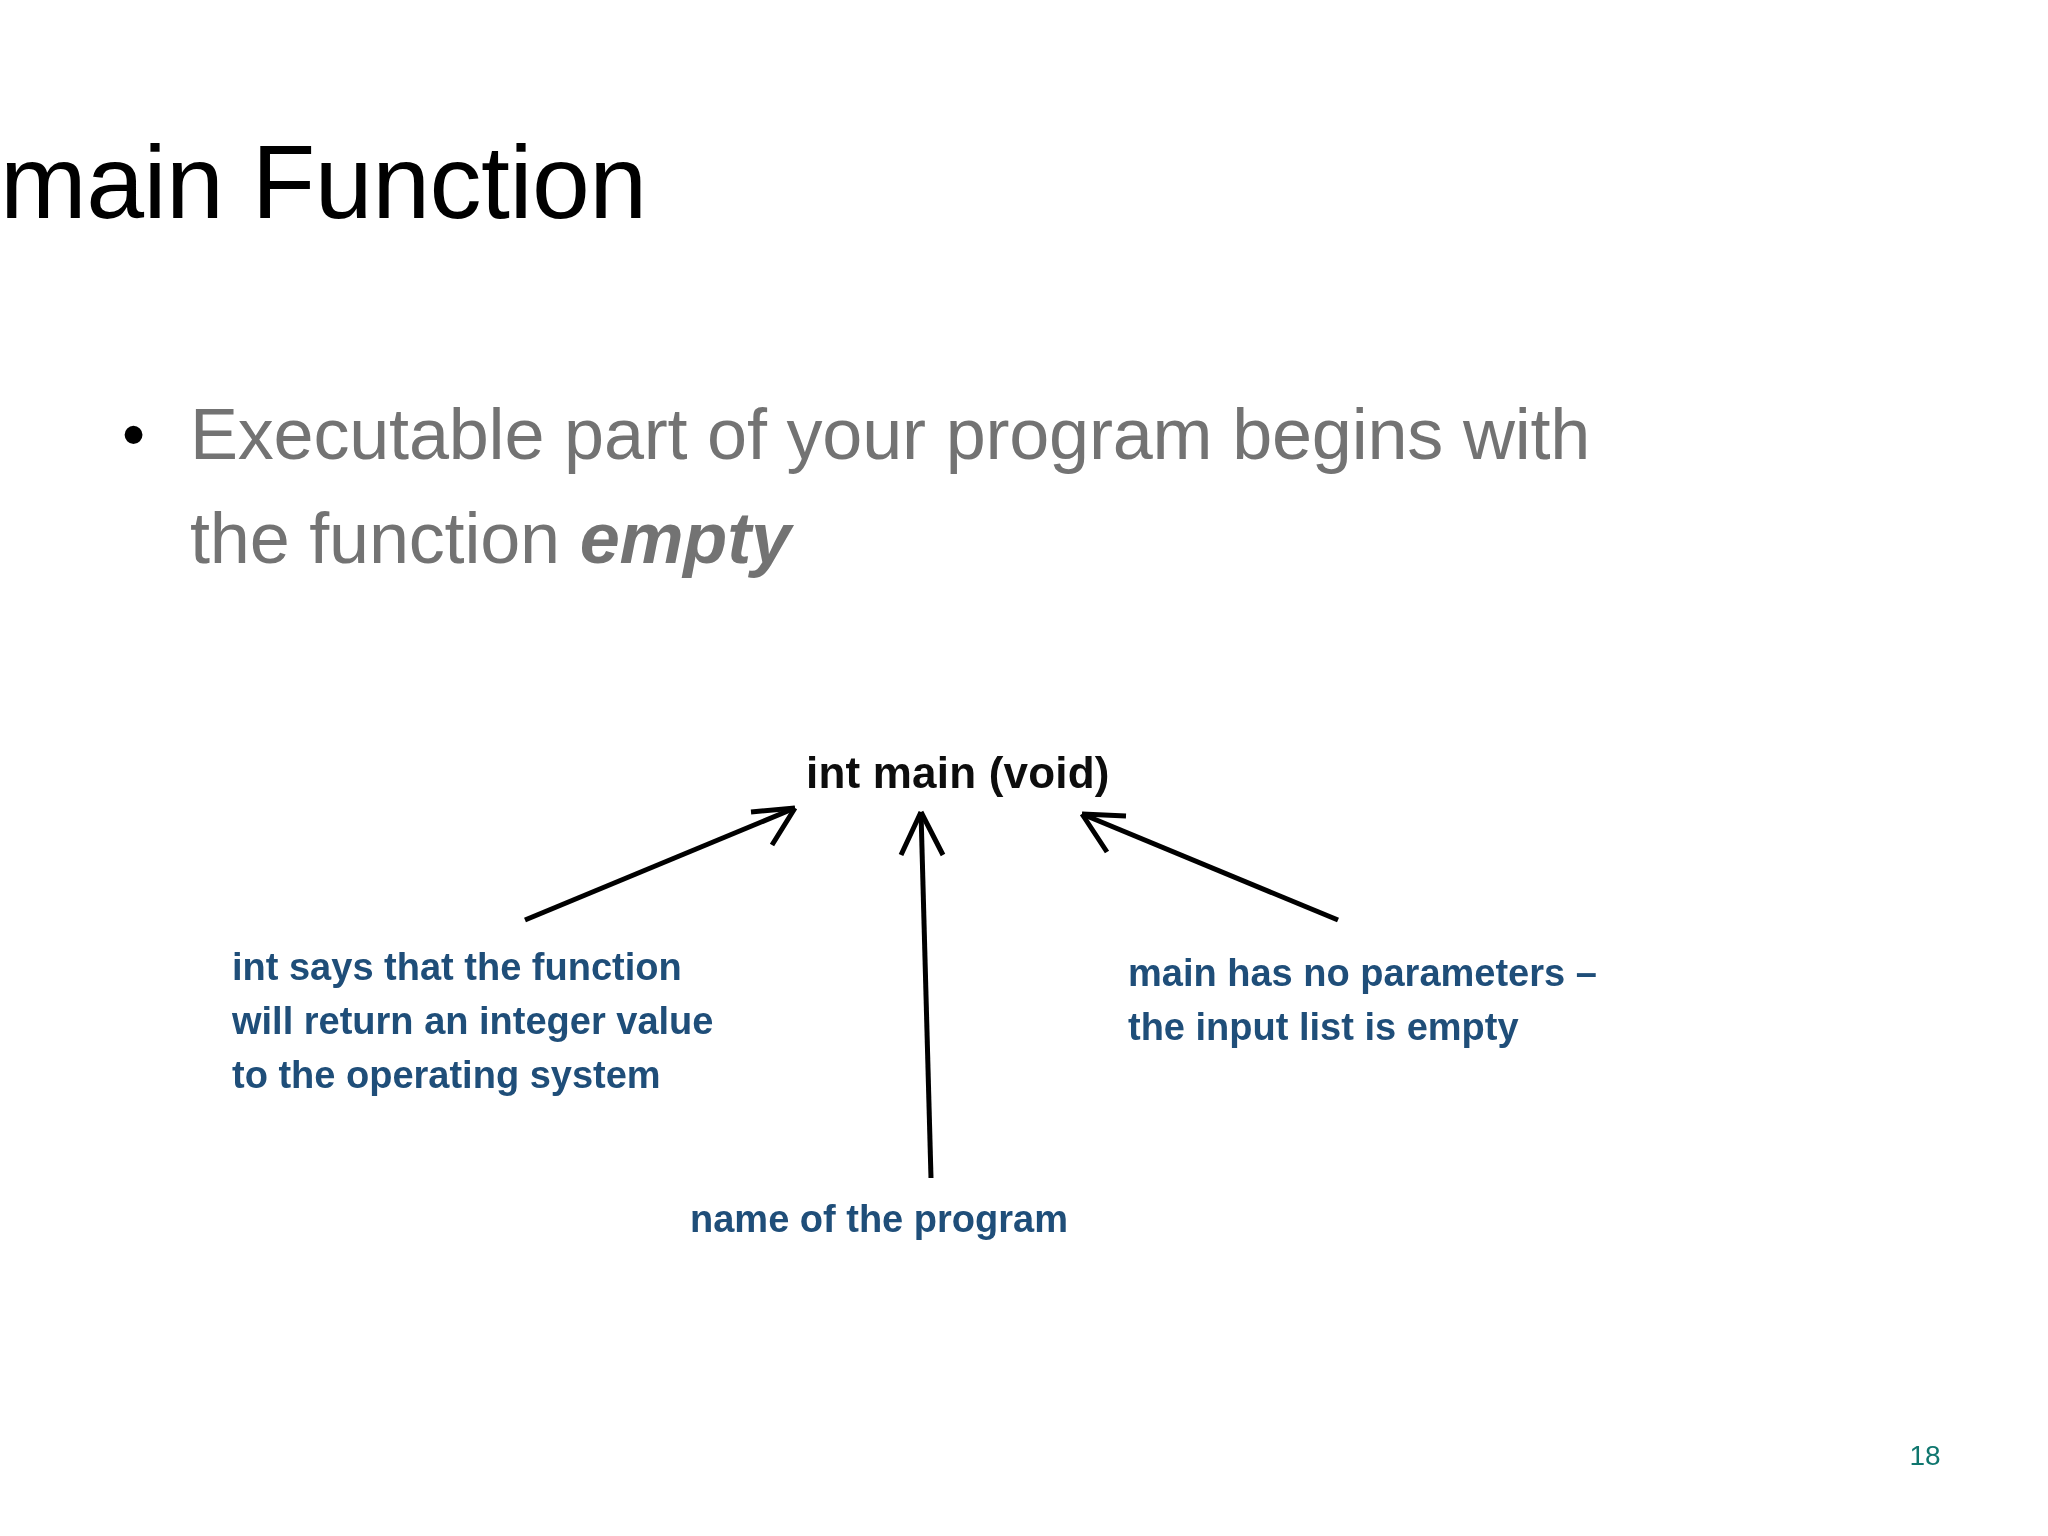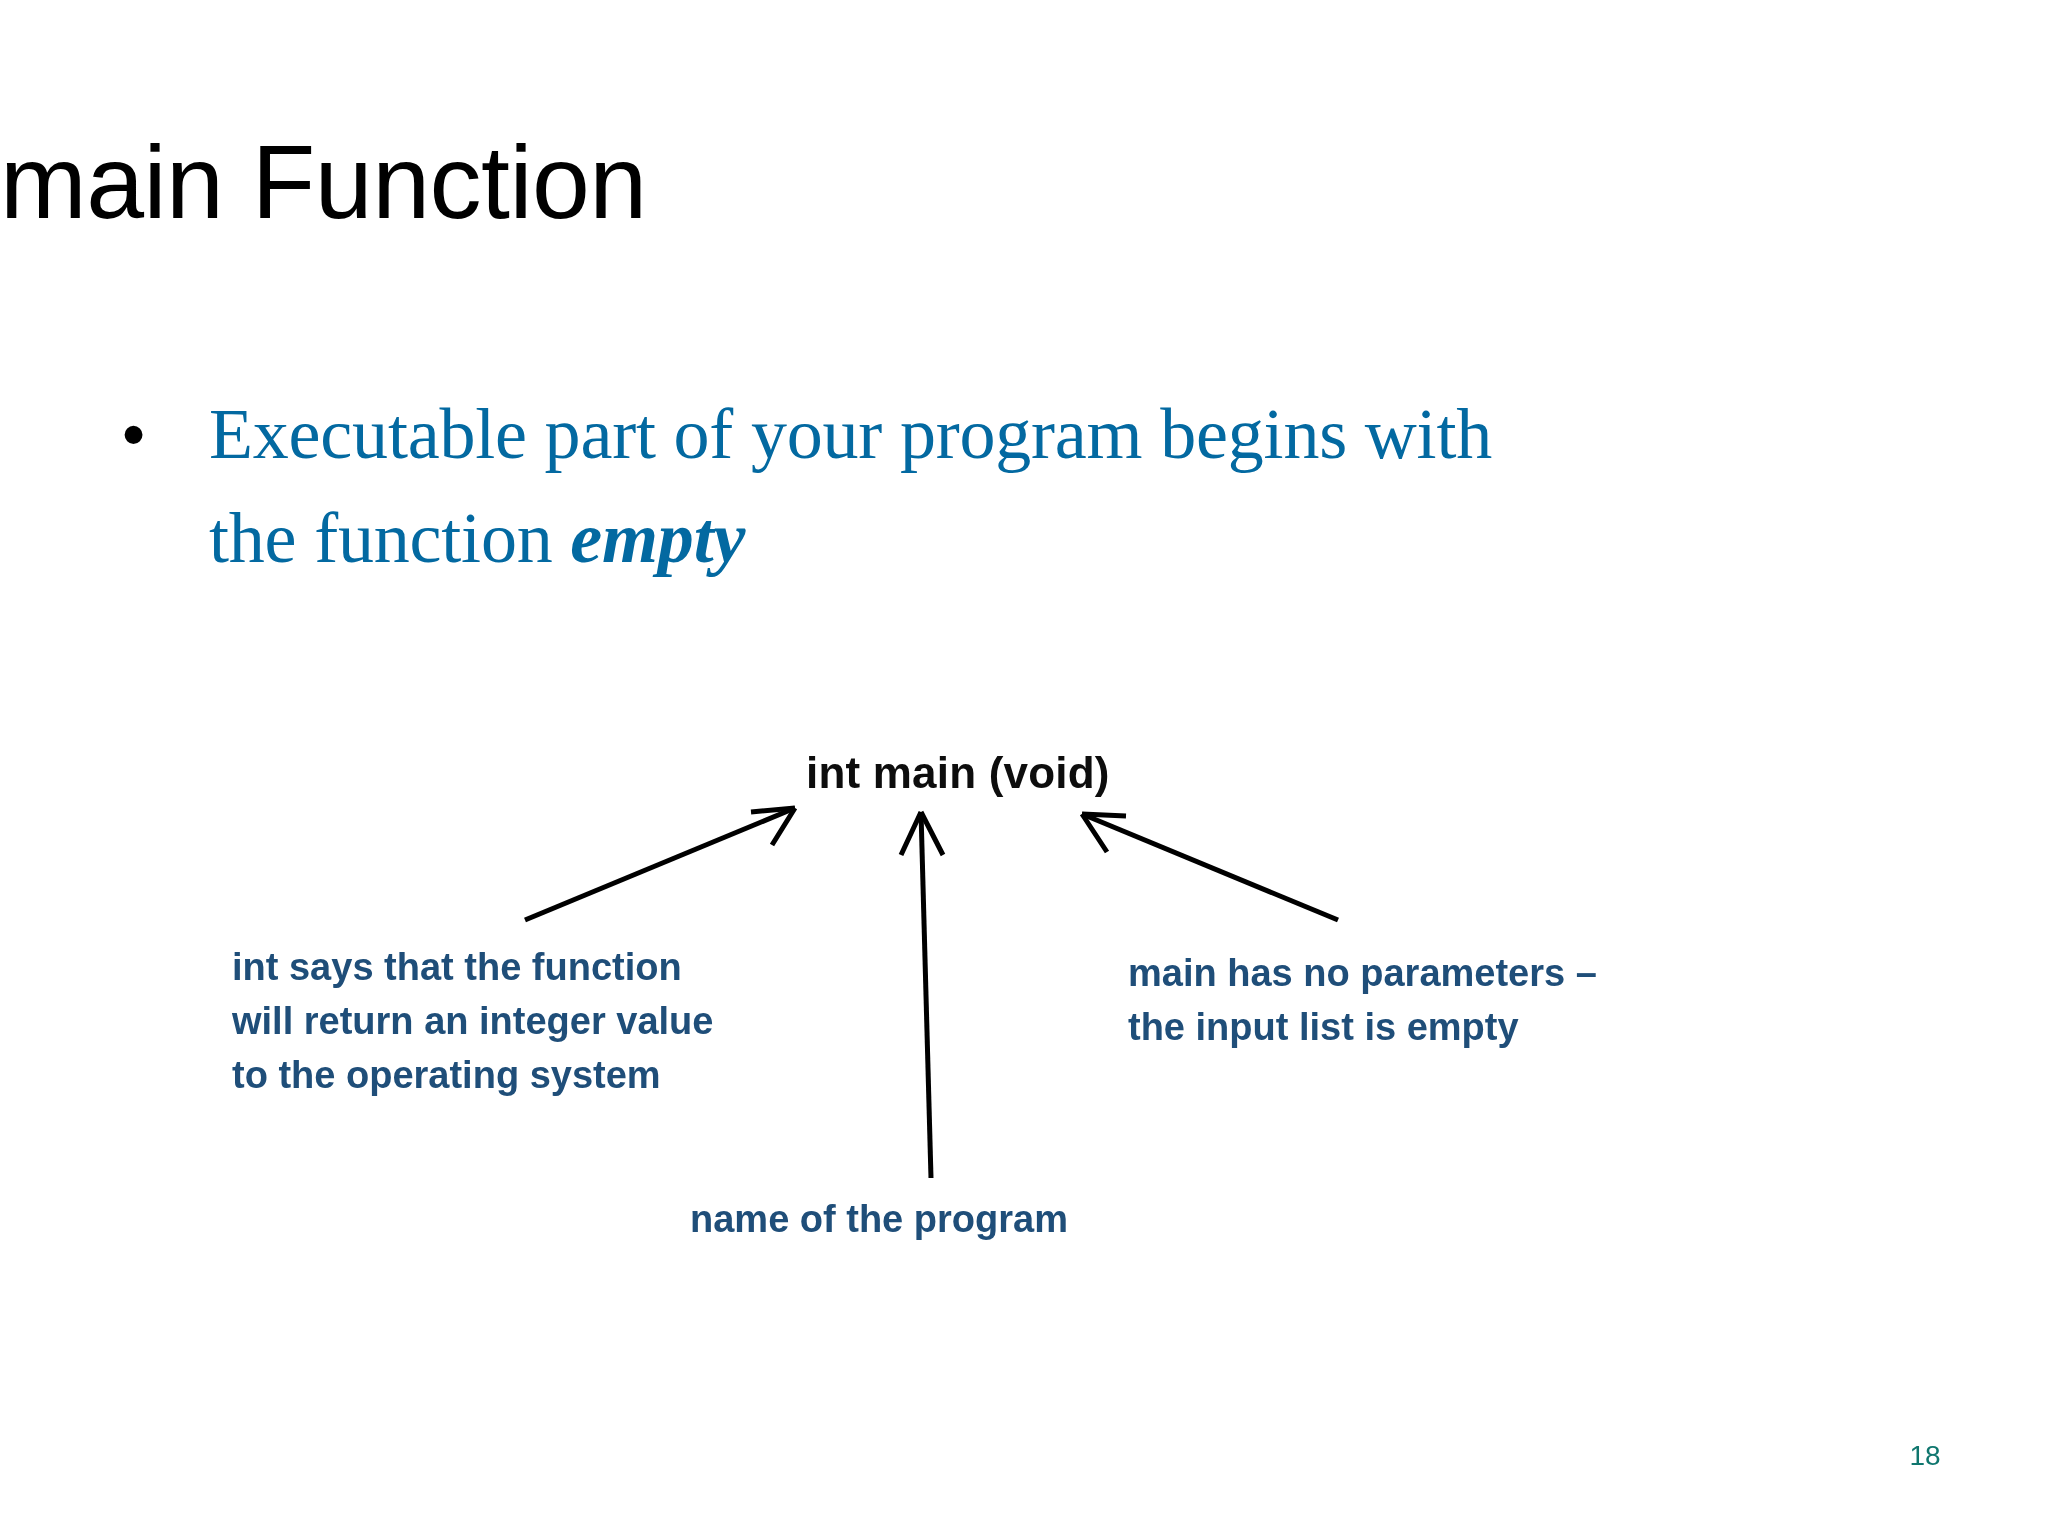--- a/index.html
+++ b/index.html
@@ -50,27 +50,26 @@
     width: 78px;
     font-size: 66px;
     line-height: 104px;
     color: #000000;
     text-align: left;
     padding-left: 10px;
     box-sizing: border-box;
   }
   .bullet-text {
     flex: 1 1 auto;
-    font-family: Liberation Serif, serif;
+    font-family: Liberation Sans, sans-serif;
     font-size: 72px;
     font-weight: 400;
     line-height: 104px;
-    color: #0369a1;
+    color: #737373;
     letter-spacing: -0.2px;
-    margin-left: 19px;
   }
   .bullet-text .em-main {
     font-weight: 700;
     font-style: italic;
   }
 
   
   #diagram {
     position: absolute;
     left: 0;

